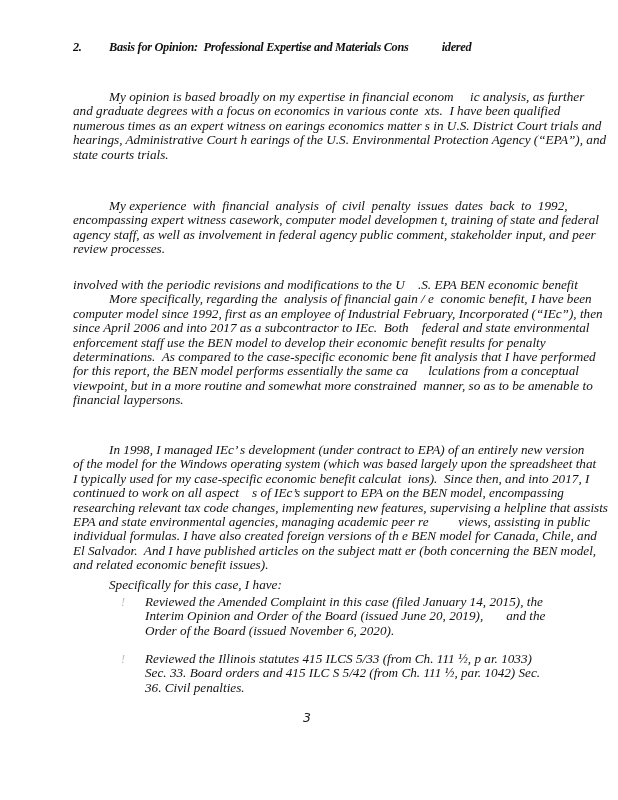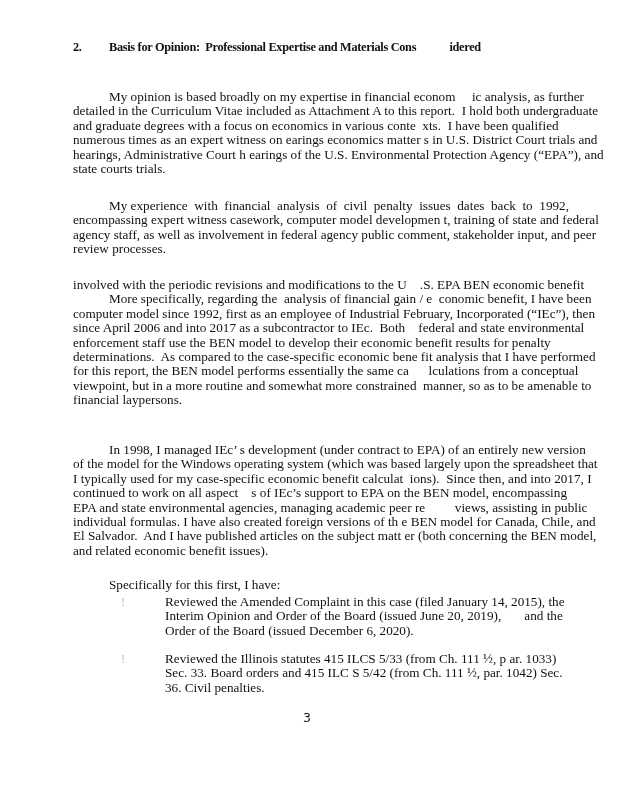--- a/index.html
+++ b/index.html
@@ -1,42 +1,41 @@
 <!DOCTYPE html>
 <html><head>
 <meta charset="utf-8">
 <style>
   html, body { margin: 0; padding: 0; background: #ffffff; }
   body { width: 618px; height: 800px; position: relative; overflow: hidden;
          font-family: "Liberation Serif", "DejaVu Serif", serif; color: #111; }
-  .page { position: absolute; left: 0; top: 0; width: 491px; height: 800px; background: #fff; }
+  .page { position: absolute; left: 0; top: 0; width: 491px; height: 800px; background: #fff; font-style: italic; }
   .heading { position: absolute; left: 73px; top: 40px; font-weight: bold; font-size: 12.3px;
              letter-spacing: -0.3px; white-space: nowrap; }
   .heading .num { display: inline-block; width: 36px; }
   .text { position: absolute; left: 73px; width: 480px; font-size: 13.2px; line-height: 14.4px; }
   .line { white-space: nowrap; display: block; height: 14.4px; }
   .indent { padding-left: 36px; }
   .bullet-block { position: absolute; left: 73px; width: 480px; font-size: 13.2px; line-height: 14.4px; }
   .bullet-mark { position: absolute; left: 48px; top: 0; color: #b9b9b9; font-size: 12px; }
-  .bullet-text { position: absolute; left: 72px; top: 0; margin-left: 20px; }
+  .bullet-text { position: absolute; left: 72px; top: 0; }
   .page-number { position: absolute; left: 303px; top: 710px; font-family: "DejaVu Sans", sans-serif;
                  font-size: 12.5px; color: #222; }
 </style>
 </head>
 <body>
 
 <div class="page">
 
   <div class="heading">
     <span class="num">2.</span><span style="white-space:pre">Basis for Opinion:  Professional Expertise and Materials Cons            idered</span>
   </div>
 
   <div class="text" style="top:90px">
     <span class="line indent" style="white-space:pre">My opinion is based broadly on my expertise in financial econom     ic analysis, as further</span>
-    <span class="line" style="white-space:pre">detailed in the Curriculum Vitae included as Attachment A to this report.  I hold both undergraduate</span>
     <span class="line" style="white-space:pre">and graduate degrees with a focus on economics in various conte  xts.  I have been qualified</span>
     <span class="line" style="white-space:pre">numerous times as an expert witness on earings economics matter s in U.S. District Court trials and</span>
     <span class="line" style="white-space:pre">hearings, Administrative Court h earings of the U.S. Environmental Protection Agency (“EPA”), and</span>
     <span class="line" style="white-space:pre">state courts trials.</span>
   </div>
 
   <div class="text" style="top:199px">
     <span class="line indent" style="white-space:pre">My experience  with  financial  analysis  of  civil  penalty  issues  dates  back  to  1992,</span>
     <span class="line" style="white-space:pre">encompassing expert witness casework, computer model developmen t, training of state and federal</span>
     <span class="line" style="white-space:pre">agency staff, as well as involvement in federal agency public comment, stakeholder input, and peer</span>
@@ -53,36 +52,37 @@
     <span class="line" style="white-space:pre">for this report, the BEN model performs essentially the same ca      lculations from a conceptual</span>
     <span class="line" style="white-space:pre">viewpoint, but in a more routine and somewhat more constrained  manner, so as to be amenable to</span>
     <span class="line" style="white-space:pre">financial laypersons.</span>
   </div>
 
   <div class="text" style="top:443px">
     <span class="line indent" style="white-space:pre">In 1998, I managed IEc’ s development (under contract to EPA) of an entirely new version</span>
     <span class="line" style="white-space:pre">of the model for the Windows operating system (which was based largely upon the spreadsheet that</span>
     <span class="line" style="white-space:pre">I typically used for my case-specific economic benefit calculat  ions).  Since then, and into 2017, I</span>
     <span class="line" style="white-space:pre">continued to work on all aspect    s of IEc’s support to EPA on the BEN model, encompassing</span>
+    <span class="line" style="white-space:pre">researching relevant tax code changes, implementing new features, supervising a helpline that assists</span>
     <span class="line" style="white-space:pre">EPA and state environmental agencies, managing academic peer re         views, assisting in public</span>
     <span class="line" style="white-space:pre">individual formulas. I have also created foreign versions of th e BEN model for Canada, Chile, and</span>
     <span class="line" style="white-space:pre">El Salvador.  And I have published articles on the subject matt er (both concerning the BEN model,</span>
     <span class="line" style="white-space:pre">and related economic benefit issues).</span>
   </div>
 
   <div class="text" style="top:578px">
-    <span class="line indent" style="white-space:pre">Specifically for this first, I have:</span>
+    <span class="line indent" style="white-space:pre">Specifically for this case, I have:</span>
   </div>
 
   <div class="bullet-block" style="top:595px; height:45px;">
     <span class="bullet-mark">!</span>
     <div class="bullet-text">
       <span class="line" style="white-space:pre">Reviewed the Amended Complaint in this case (filed January 14, 2015), the</span>
       <span class="line" style="white-space:pre">Interim Opinion and Order of the Board (issued June 20, 2019),       and the</span>
-      <span class="line" style="white-space:pre">Order of the Board (issued December 6, 2020).</span>
+      <span class="line" style="white-space:pre">Order of the Board (issued November 6, 2020).</span>
     </div>
   </div>
 
   <div class="bullet-block" style="top:652px; height:45px;">
     <span class="bullet-mark">!</span>
     <div class="bullet-text">
       <span class="line" style="white-space:pre">Reviewed the Illinois statutes 415 ILCS 5/33 (from Ch. 111 ½, p ar. 1033)</span>
       <span class="line" style="white-space:pre">Sec. 33. Board orders and 415 ILC S 5/42 (from Ch. 111 ½, par. 1042) Sec.</span>
       <span class="line" style="white-space:pre">36. Civil penalties.</span>
     </div>

